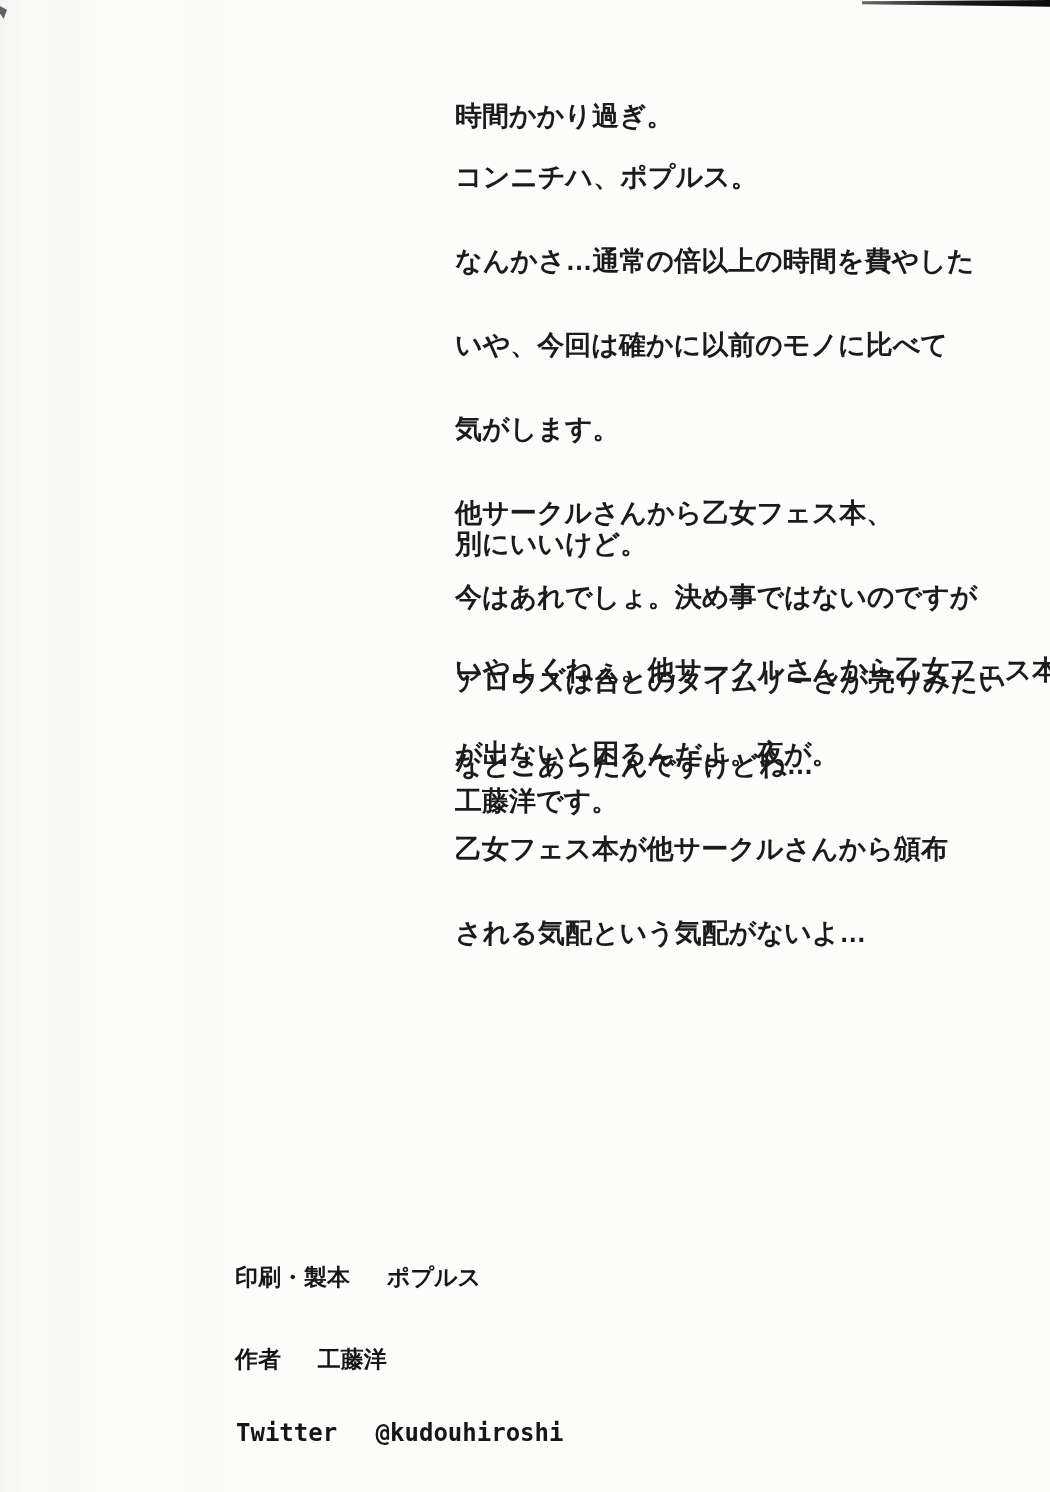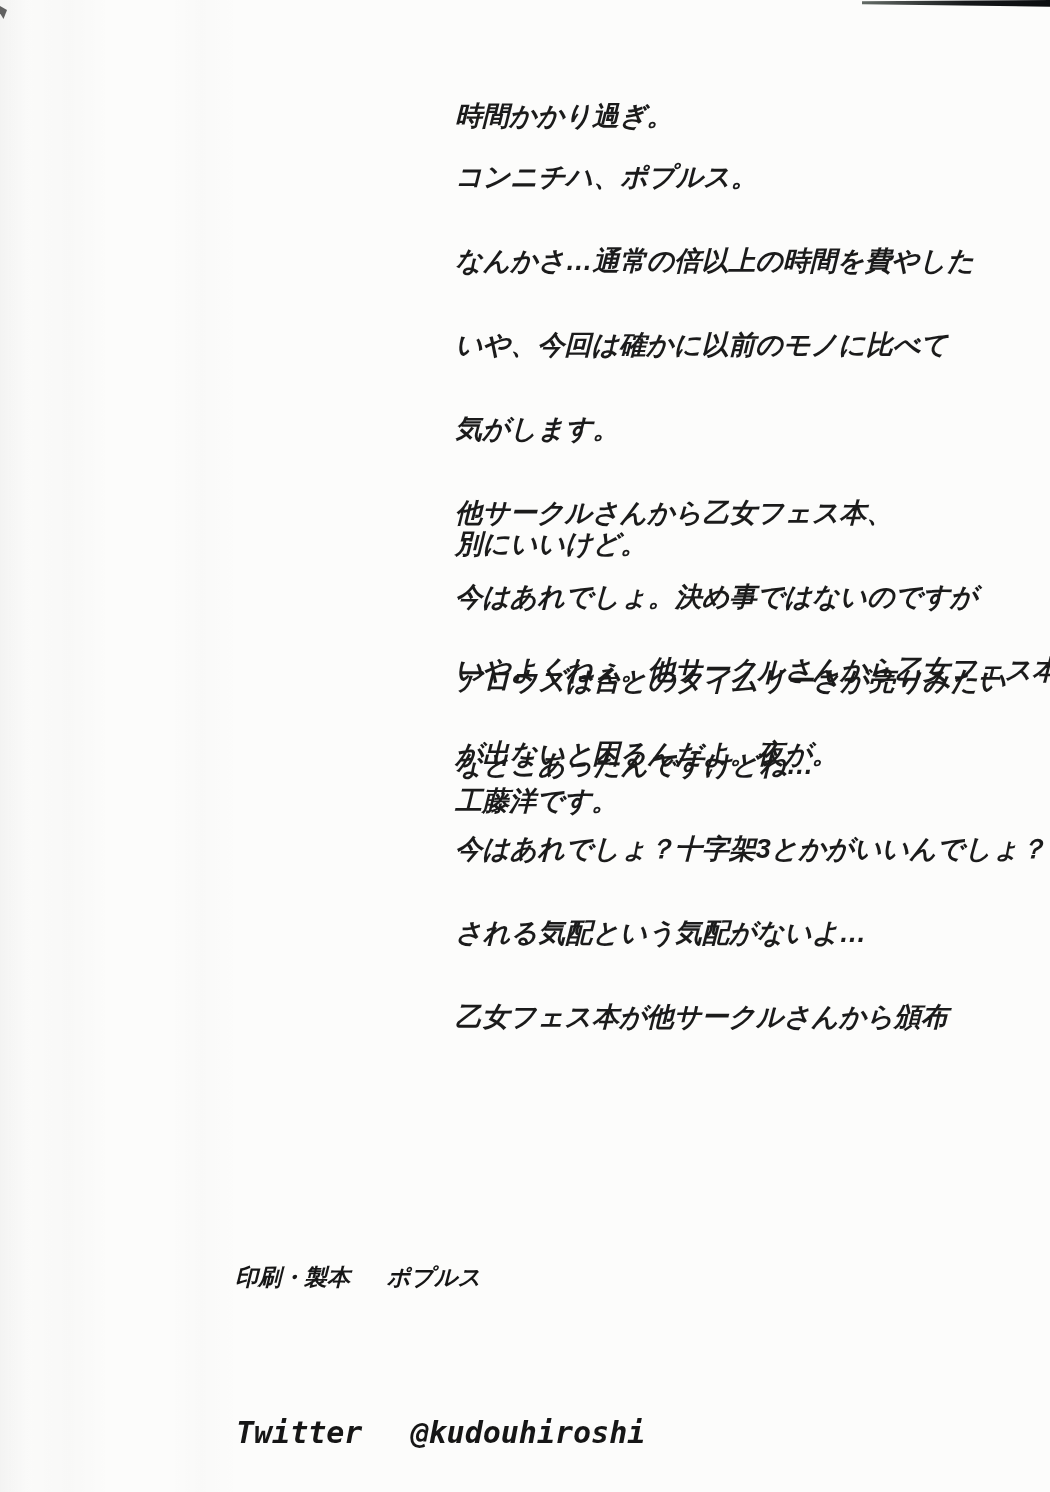--- a/index.html
+++ b/index.html
@@ -16,21 +16,20 @@
   .page {
     position: absolute;
     inset: 0;
     background:
       linear-gradient(to right, rgba(0,0,0,0.035), rgba(0,0,0,0.0) 30px),
       linear-gradient(to right,
         rgba(0,0,0,0.0) 0px,  rgba(0,0,0,0.015) 70px,  rgba(0,0,0,0.0) 110px,
         rgba(0,0,0,0.0) 170px, rgba(0,0,0,0.012) 200px, rgba(0,0,0,0.0) 240px,
         rgba(0,0,0,0.0) 100%),
       #fcfcfb;
-    font-style: italic;
   }
   
   .streak-top-right {
     position: absolute;
     top: 0;
     left: 862px;
     width: 188px;
     height: 7px;
     background: linear-gradient(to right, rgba(48,58,52,0.75), #16181a 55%, #0b0d0f);
     clip-path: polygon(0 18%, 100% 0, 100% 95%, 0 60%);
@@ -76,21 +75,21 @@
     line-height: 27.4px;
     white-space: pre;
   }
   .twitter-line {
     position: absolute;
     left: 236px;
     top: 1419px;
     font-family: "DejaVu Sans Mono", "Liberation Mono", monospace;
     font-weight: 600;
     color: #161616;
-    font-size: 30px;
+    font-size: 24px;
     line-height: 28px;
     white-space: pre;
   }
 </style>
 </head>
 <body>
 
 <div class="page">
 
   <div class="streak-top-right"></div>
@@ -102,40 +101,40 @@
 
   <div class="para para-2 jp-text">
     <div>コンニチハ、ポプルス。</div>
     <div>なんかさ…通常の倍以上の時間を費やした</div>
     <div>いや、今回は確かに以前のモノに比べて</div>
     <div>気がします。</div>
     <div>他サークルさんから乙女フェス本、</div>
     <div>今はあれでしょ。決め事ではないのですが</div>
     <div>アロウズは台とのタイムリーさが売りみたい</div>
     <div>なとこあったんですけどね…</div>
-    <div>今はあれでしょ？十字架3とかがいいんでしょ？</div>
+    <div>乙女フェス本が他サークルさんから頒布</div>
     <div>される気配という気配がないよ…</div>
-    <div>乙女フェス本が他サークルさんから頒布</div>
   </div>
 
   <div class="para para-3 jp-text">
     <div>別にいいけど。</div>
   </div>
 
   <div class="para para-4 jp-text">
     <div>いやよくねぇ。他サークルさんから乙女フェス本</div>
     <div>が出ないと困るんだよ。夜が。</div>
   </div>
 
   <div class="para para-5 jp-text">
     <div>工藤洋です。</div>
   </div>
 
   <div class="colophon">
     <div>印刷・製本　 ポプルス</div>
+    <div>作者　 工藤洋</div>
     
     
     
     
   </div>
 
   <div class="twitter-line">Twitter　 @kudouhiroshi</div>
 
 </div>
 

